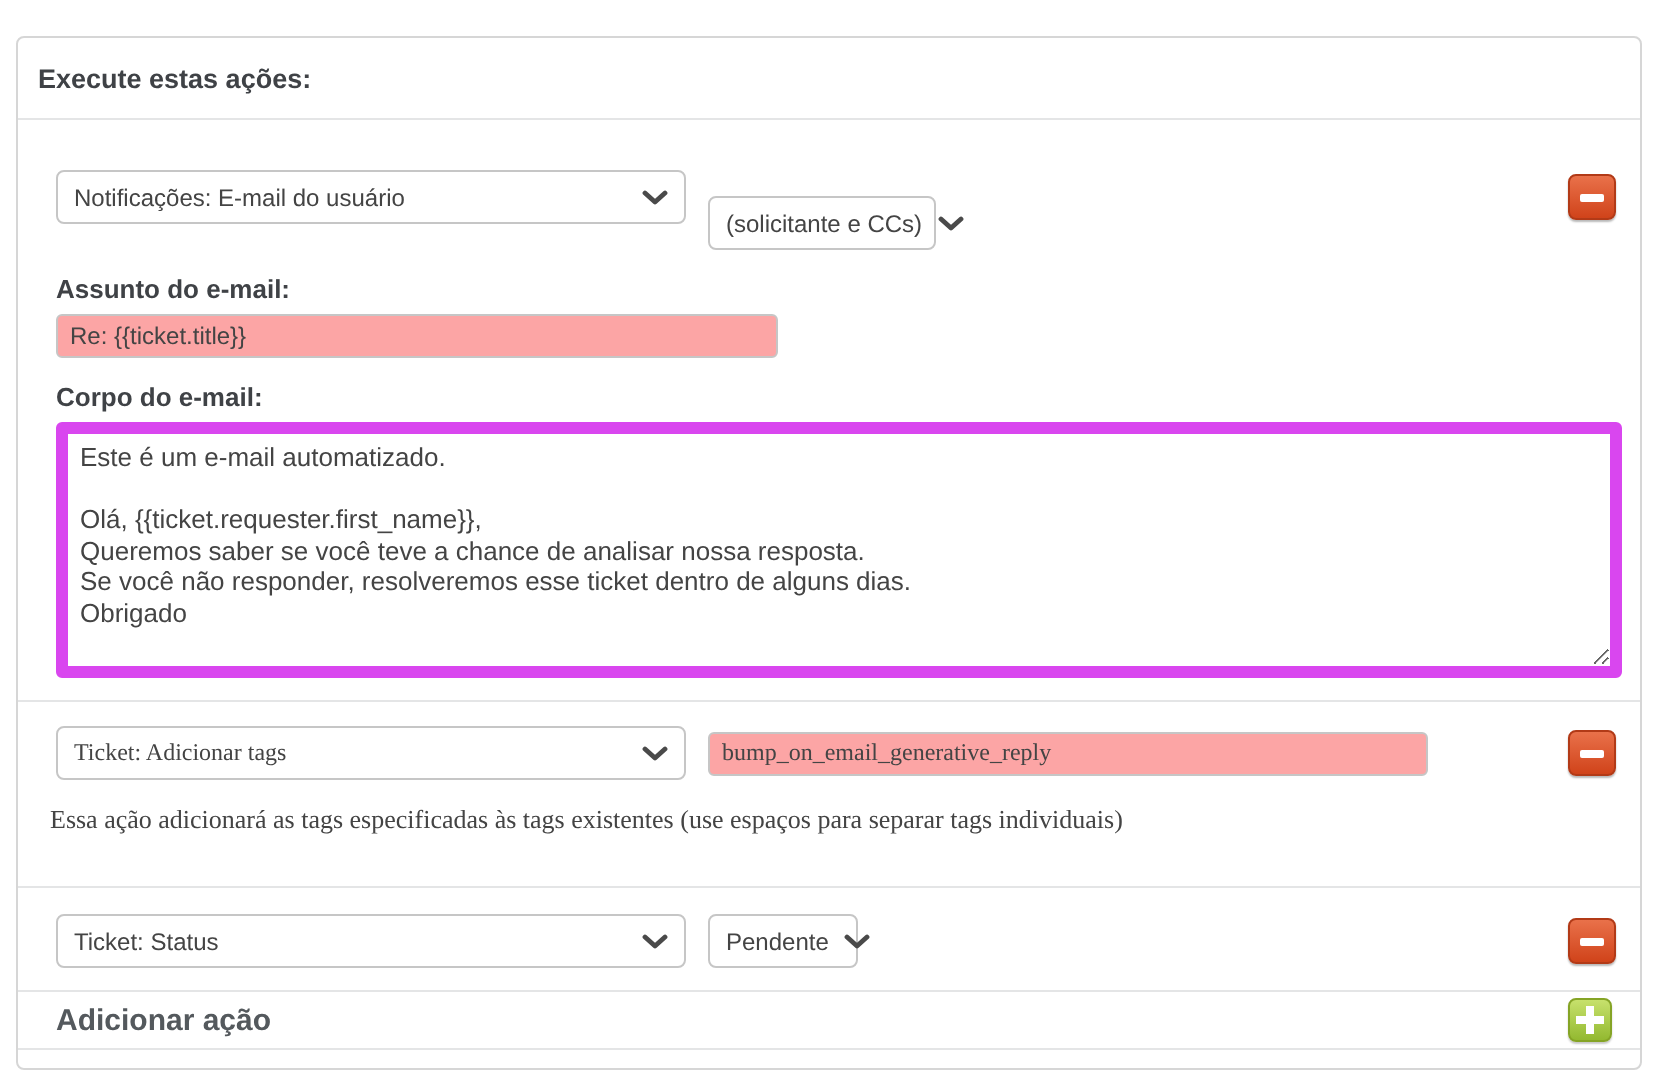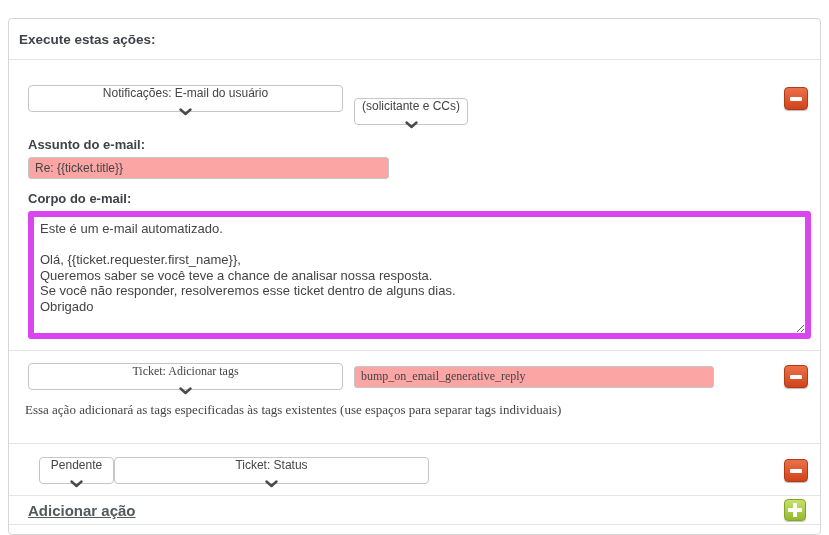--- a/index.html
+++ b/index.html
@@ -21,21 +21,20 @@
   .block { padding:12px 12px 11px 19px; }
 
   .row { display:flex; align-items:center; }
 
   .select {
     height:27px; box-sizing:border-box; background:#fff;
     border:1px solid #c6c6c6; border-radius:4px;
     display:flex; align-items:center; justify-content:space-between;
     padding:0 8px; gap:8px; font-size:12px; color:#444; cursor:pointer;
     white-space:nowrap;
-    flex-direction:column;
   }
   .select-wide   { width:315px; }
   .select-small  { margin-left:11px; }
   .select-recipient { width:114px;margin-top:26px; }
   .select-status    { width:75px; }
   .chev { flex:0 0 auto; display:block; }
 
   .btn-remove {
     margin-left:auto; width:24px; height:23px; padding:0;
     border:1px solid #b23a17; border-radius:4px;
@@ -68,21 +67,21 @@
 
   .helper-text { margin-top:12px; font-size:13px; color:#444; padding-bottom:7px; margin-left:-3px; }
 
   .block-tags   { padding-bottom:18px;font-family:Liberation Serif, serif; }
   .block-status { padding-top:13px; padding-bottom:11px; }
 
   .add-row {
     display:flex; align-items:center; box-sizing:border-box;
     height:28px; padding:0 14px 0 19px;
   }
-  .add-label { font-size:15px; font-weight:bold; color:#54595d;text-decoration:underline; }
+  .add-label { font-size:15px; font-weight:bold; color:#54595d; }
   .btn-add {
     margin-left:auto; width:22px; height:22px; padding:0; position:relative;
     border:1px solid #85a426; border-radius:4px;
     background:linear-gradient(#c7e16c, #93b930);
     box-shadow:0 1px 1px rgba(0,0,0,.22); cursor:pointer;
   }
   .plus { position:absolute; left:0; top:0; width:20px; height:20px; }
   .plus::before { content:""; position:absolute; left:3px;  top:8px; width:14px; height:4px; background:#fff; }
   .plus::after  { content:""; position:absolute; left:8px;  top:3px; width:4px;  height:14px; background:#fff; }
 </style>
@@ -141,28 +140,28 @@
         <span class="minus"></span>
       </button>
     </div>
     <div class="helper-text">Essa ação adicionará as tags especificadas às tags existentes (use espaços para separar tags individuais)</div>
   </div>
 
   <hr class="divider">
 
   <div class="block block-status">
     <div class="row">
-      <div class="select select-small select-status">
-        <span>Pendente</span>
+      <div class="select select-wide">
+        <span>Ticket: Status</span>
         <svg class="chev" width="13" height="8" viewBox="0 0 13 8">
             <path d="M1.5 1.5 L6.5 6 L11.5 1.5" fill="none" stroke="#4a4a4a" stroke-width="2.4" stroke-linecap="round" stroke-linejoin="round"></path>
           </svg>
       </div>
-      <div class="select select-wide">
-        <span>Ticket: Status</span>
+      <div class="select select-small select-status">
+        <span>Pendente</span>
         <svg class="chev" width="13" height="8" viewBox="0 0 13 8">
             <path d="M1.5 1.5 L6.5 6 L11.5 1.5" fill="none" stroke="#4a4a4a" stroke-width="2.4" stroke-linecap="round" stroke-linejoin="round"></path>
           </svg>
       </div>
       <button class="btn-remove">
         <span class="minus"></span>
       </button>
     </div>
   </div>
 

